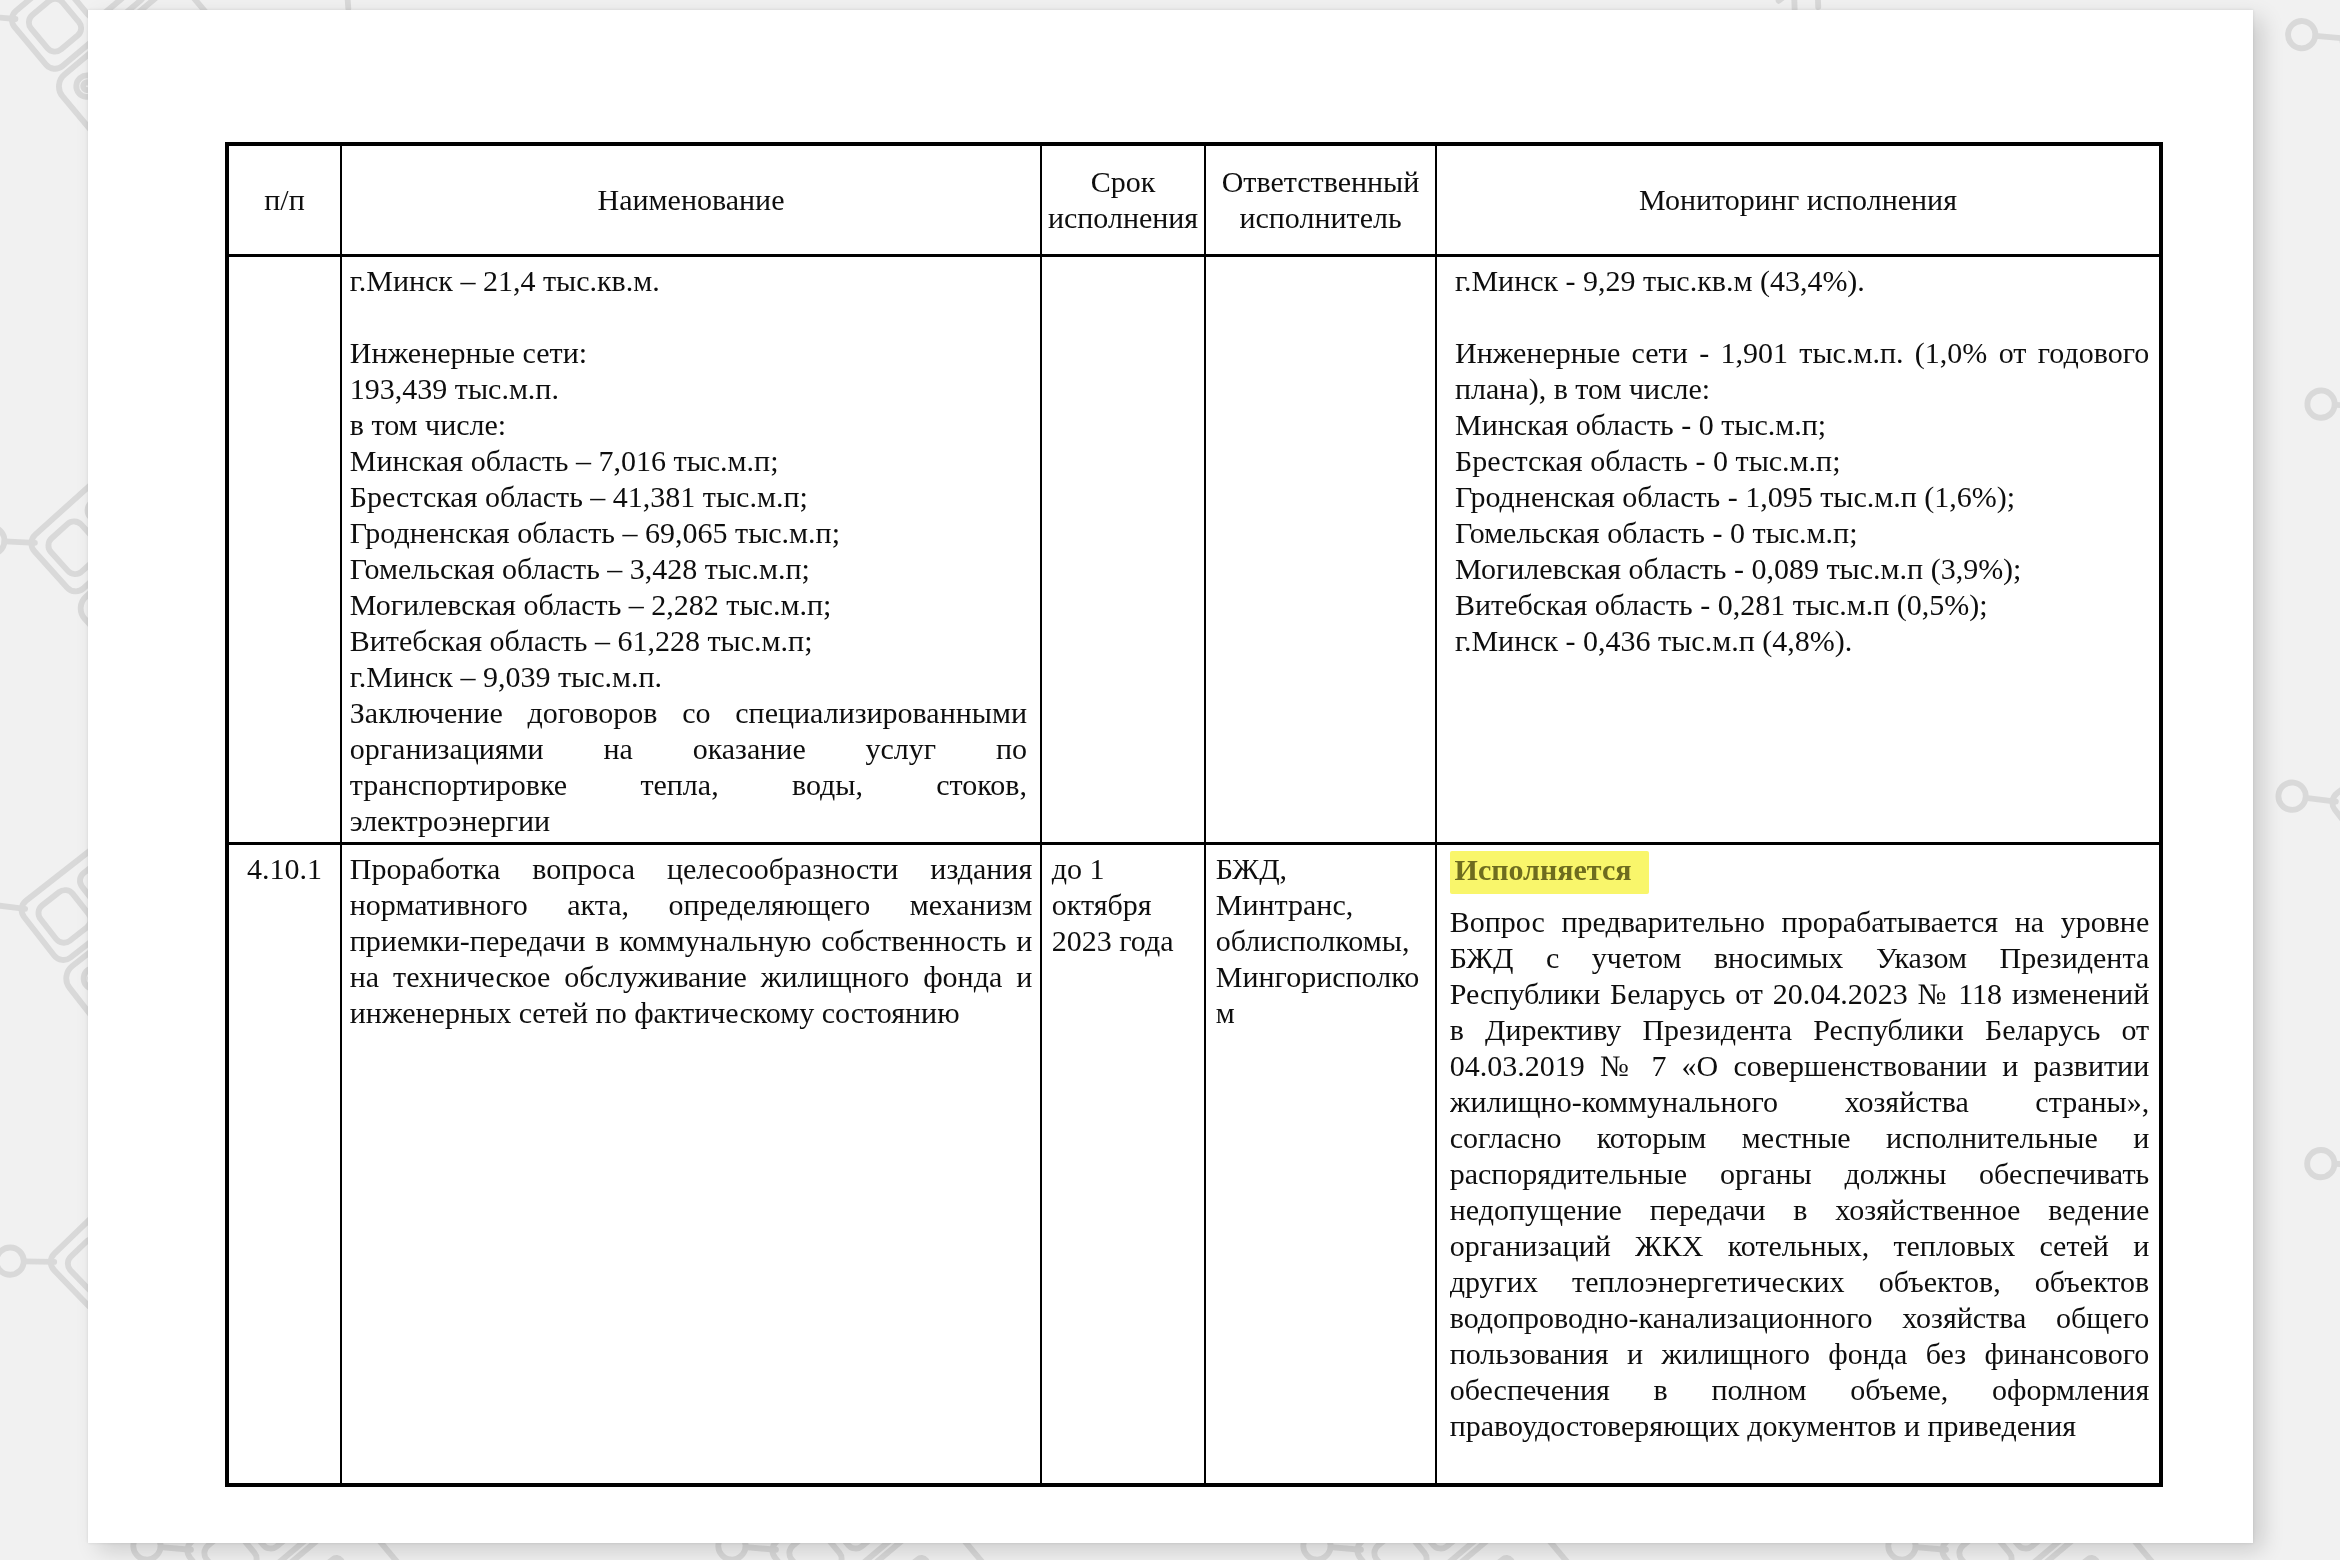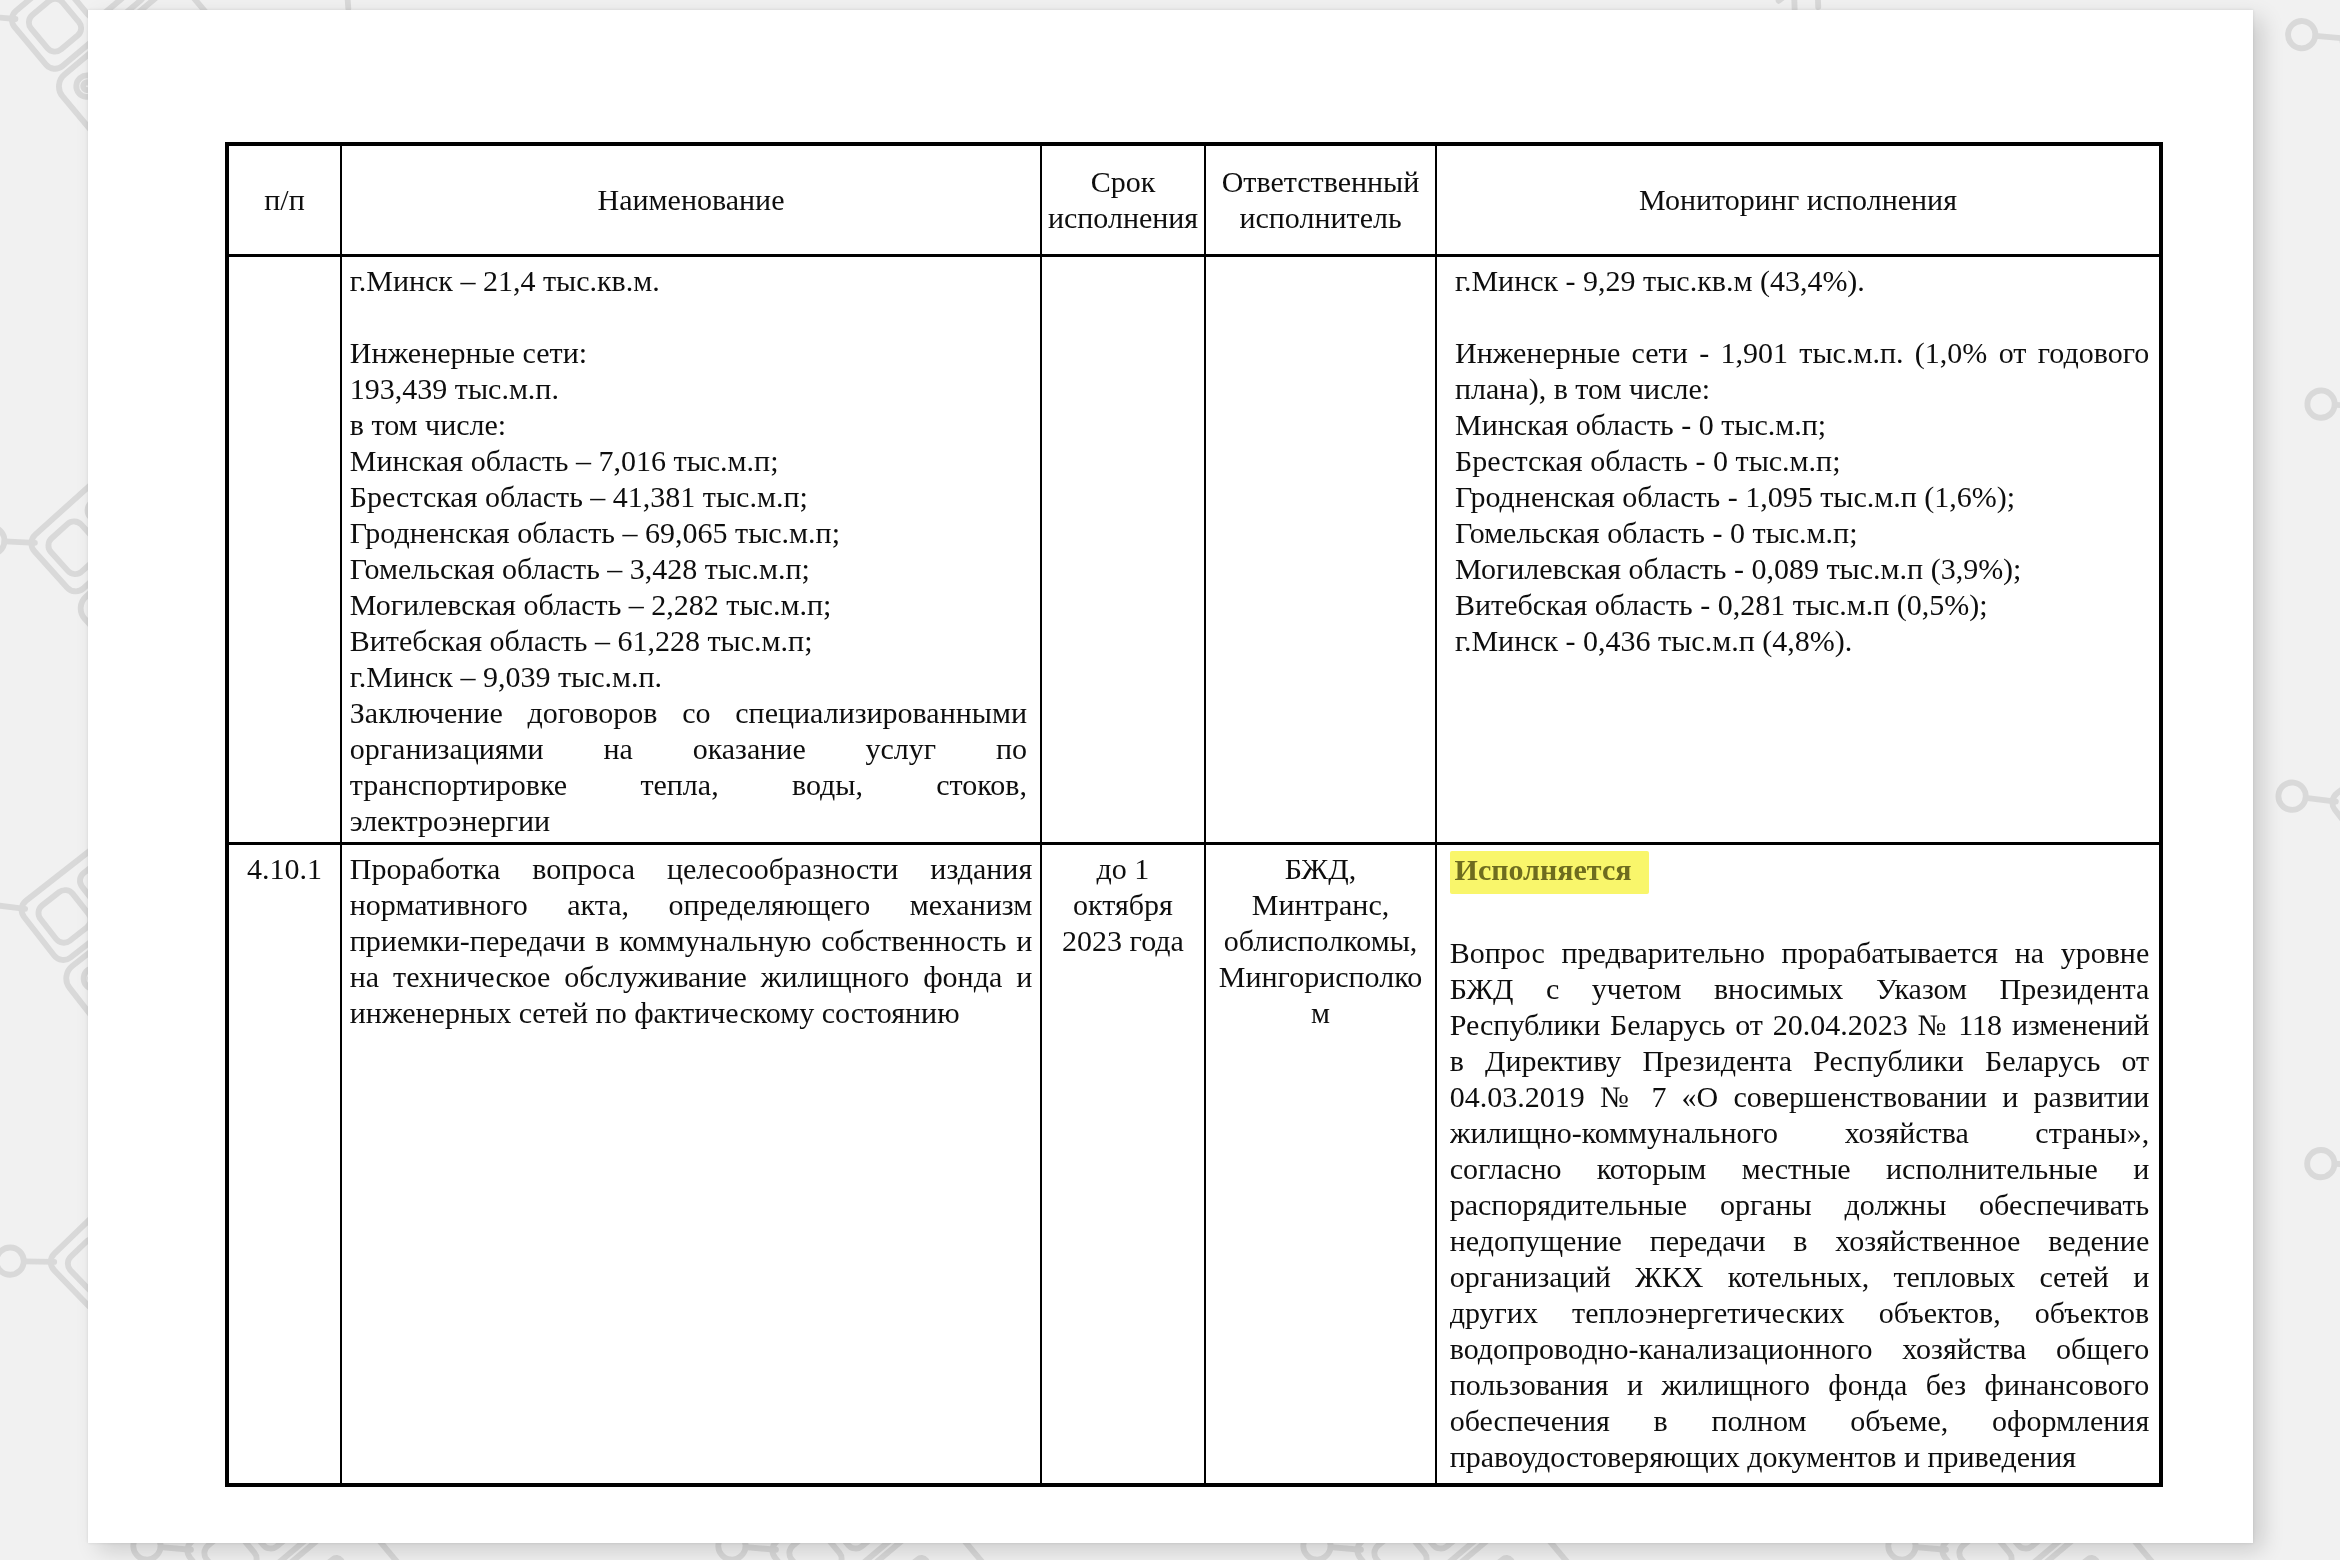--- a/index.html
+++ b/index.html
@@ -33,31 +33,31 @@
   .doc-table thead th{
     vertical-align:middle;text-align:center;
     font-weight:normal;white-space:pre-line;padding:3.9px 5.9px;
   }
   thead tr{height:112px}
   tr.row-1{height:588px}
   tr.row-2{height:641px}
   .cell-num{text-align:center}
   .pre{white-space:pre-line}
   .just{text-align:justify}
-  .tcenter{text-align:center}
+  .tcenter{}
   .gap-line{height:36px}
   .status{
     display:inline-block;
     font-weight:bold;
     color:var(--status-text,#6e6c1f);
     background:var(--status-hl,#f9f66b);
     padding:1px 17.6px 5.9px 4.9px;
     border-radius:2px;
   }
-  .mon-par{margin-top:41px;max-height:546px;overflow:hidden}
+  .mon-par{margin-top:10px;max-height:546px;overflow:hidden}
 </style>
 </head>
 <body style="--status-hl: #f9f66b; --status-text: #6e6c1f;">
 
 <svg class="bg-pattern" viewBox="0 0 2400 1600" xmlns="http://www.w3.org/2000/svg" aria-hidden="true">
   <defs>
     <g id="bot" fill="none" stroke="#d9d9d9" stroke-width="6" stroke-linecap="round">
       <circle cx="26" cy="16" r="14"></circle>
       <path d="M36 26 L58 48"></path>
       <rect x="52" y="42" width="128" height="74" rx="12"></rect>

